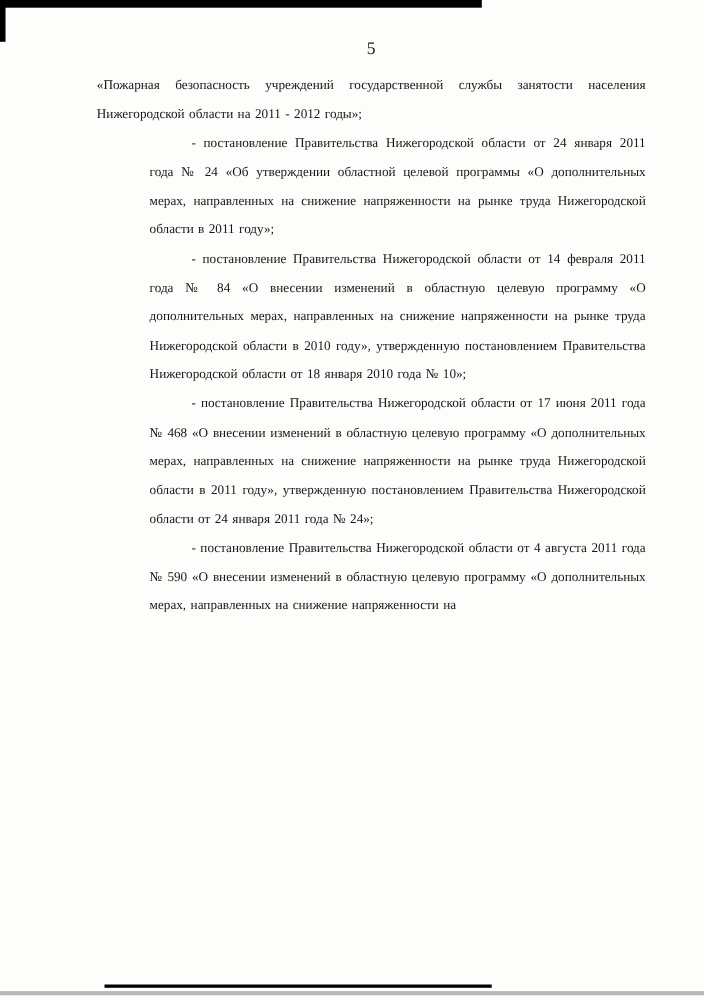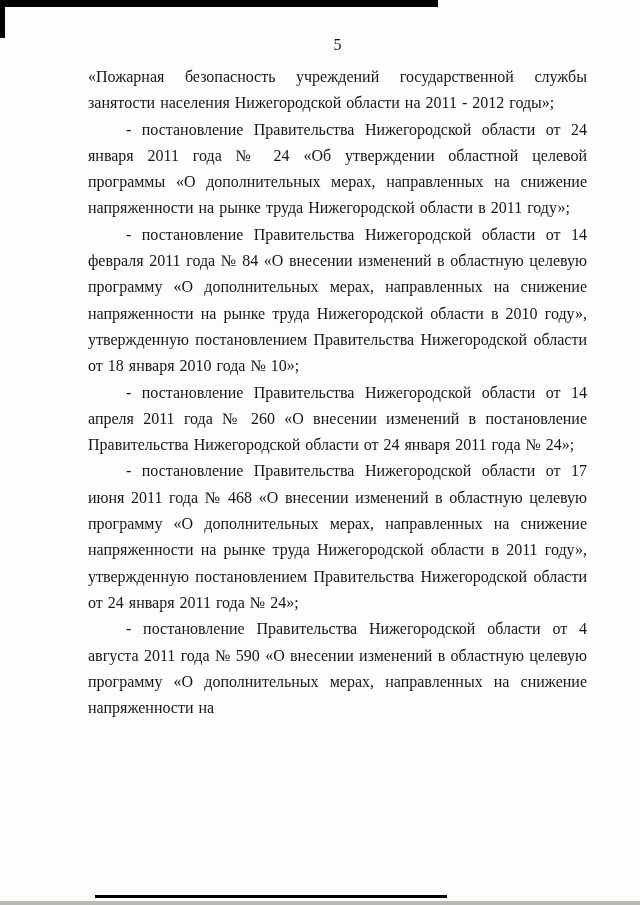--- a/index.html
+++ b/index.html
@@ -29,27 +29,28 @@
     top: 36px;
     width: 499px;
   }
   .page-number {
     text-align: center;
     font-size: 16px;
     margin: 0 0 10px 0;
   }
   .para {
     margin: 0;
-    font-size: 16px;
+    font-size: 12px;
     line-height: 26.3px;
     text-align: justify;
     word-spacing: 1px;
   }
   .para.indent {
     text-indent: 38px;
+    margin-left: 48px;
   }
 </style>
 </head>
 <body>
 
 <div class="page">
 
   <div class="artifact" style="left:0; top:0; width:438px; height:7px;"></div>
   <div class="artifact" style="left:0; top:0; width:5px; height:38px;"></div>
   <div class="artifact" style="left:95px; top:895px; width:352px; height:3px;"></div>
@@ -59,20 +60,19 @@
     <p class="page-number">5</p>
 
     <p class="para">«Пожарная безопасность учреждений государственной службы занятости населения Нижегородской области на 2011 - 2012 годы»;</p>
 
     <p class="para indent">- постановление Правительства Нижегородской области от 24 января 2011 года № 24 «Об утверждении областной целевой программы «О дополнительных мерах, направленных на снижение напряженности на рынке труда Нижегородской области в 2011 году»;</p>
 
     <p class="para indent">- постановление Правительства Нижегородской области от 14 февраля 2011 года № 84 «О внесении изменений в областную целевую программу «О дополнительных мерах, направленных на снижение напряженности на рынке труда Нижегородской области в 2010 году», утвержденную постановлением Правительства Нижегородской области от 18 января 2010 года № 10»;</p>
 
 
 
-    <p class="para indent">- постановление Правительства Нижегородской области от 14 апреля 2011 года № 260 «О внесении изменений в постановление Правительства Нижегородской области от 24 января 2011 года № 24»;</p>
 
     <p class="para indent">- постановление Правительства Нижегородской области от 17 июня 2011 года № 468 «О внесении изменений в областную целевую программу «О дополнительных мерах, направленных на снижение напряженности на рынке труда Нижегородской области в 2011 году», утвержденную постановлением Правительства Нижегородской области от 24 января 2011 года № 24»;</p>
 
     <p class="para indent">- постановление Правительства Нижегородской области от 4 августа 2011 года № 590 «О внесении изменений в областную целевую программу «О дополнительных мерах, направленных на снижение напряженности на</p>
   </div>
 
 </div>
 
 </body></html>

